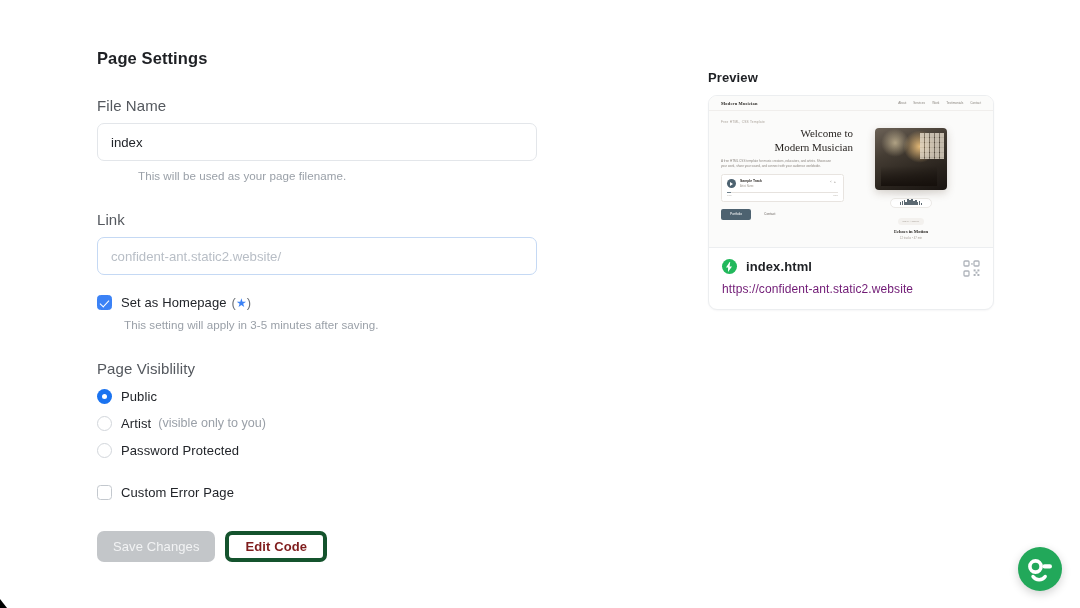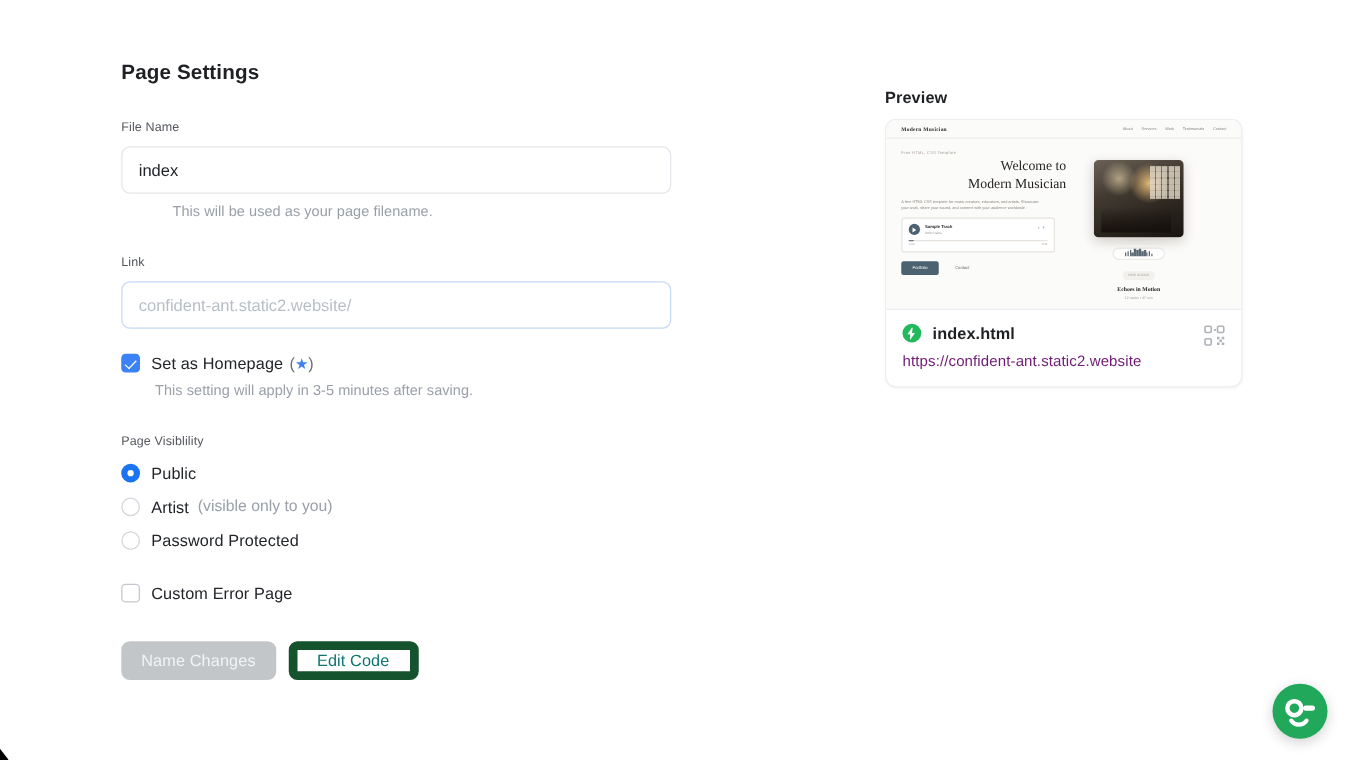--- a/index.html
+++ b/index.html
@@ -24,21 +24,21 @@
 
   .page-title {
     font-size: 16.5px;
     font-weight: bold;
     color: #1e2024;
     letter-spacing: .1px;
     margin: 0 0 29px 0;
   }
 
   .field-label {
-    font-size: 10px;
+    font-size: 15px;
     color: #54585e;
     margin-bottom: 9px;
     letter-spacing: .1px;
   }
 
   .text-input {
     width: 440px;
     height: 38px;
     border: 1px solid #e3e6ea;
     border-radius: 7px;
@@ -141,23 +141,23 @@
     cursor: pointer;
     letter-spacing: .1px;
   }
   .btn-disabled {
     background: #c3c6c9;
     color: #f2f3f4;
     border: none;
   }
   .btn-outline {
     background: #fff;
-    color: #0f766e;
-    border: 7px solid #14532d;
-    font-weight: normal;
+    color: #7f1d1d;
+    border: 4px solid #14532d;
+    font-weight: bold;
   }
 
   
   .preview-col { position: absolute; left: 708px; top: 70px; width: 288px; }
   .preview-title {
     font-size: 13px; font-weight: bold; color:#1e2024;
     margin-bottom: 10px; letter-spacing:.1px;
   }
   .preview-card {
     width: 286px;
@@ -347,21 +347,21 @@
     <div style="height:15px"></div>
 
     <div class="check-row">
       <div class="cbox"></div>
       <span class="check-label">Custom Error Page</span>
     </div>
 
     <div style="height:31px"></div>
 
     <div class="btn-row">
-      <button class="btn btn-disabled">Name Changes</button>
+      <button class="btn btn-disabled">Save Changes</button>
       <button class="btn btn-outline">Edit Code</button>
     </div>
   </div>
 
   <div class="preview-col">
     <div class="preview-title">Preview</div>
 
     <div class="preview-card">
 
       <div class="thumb">

